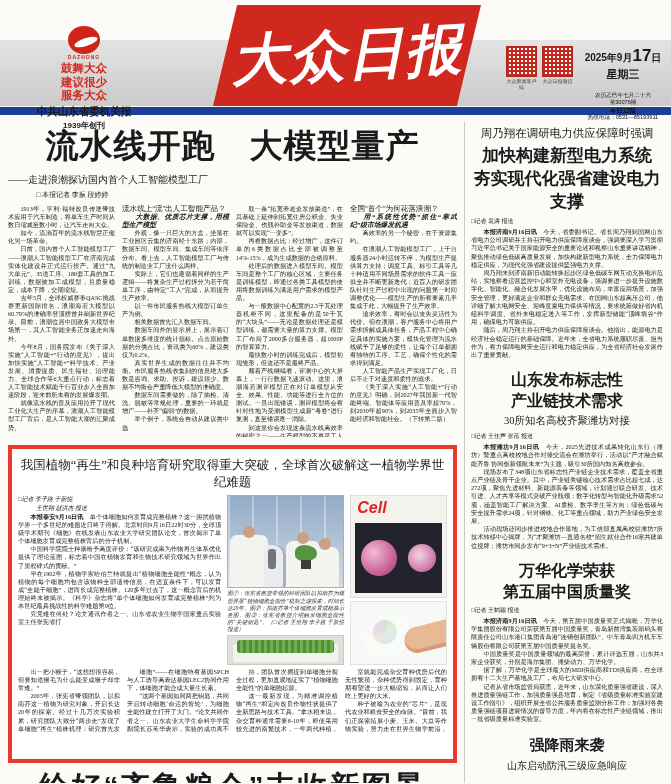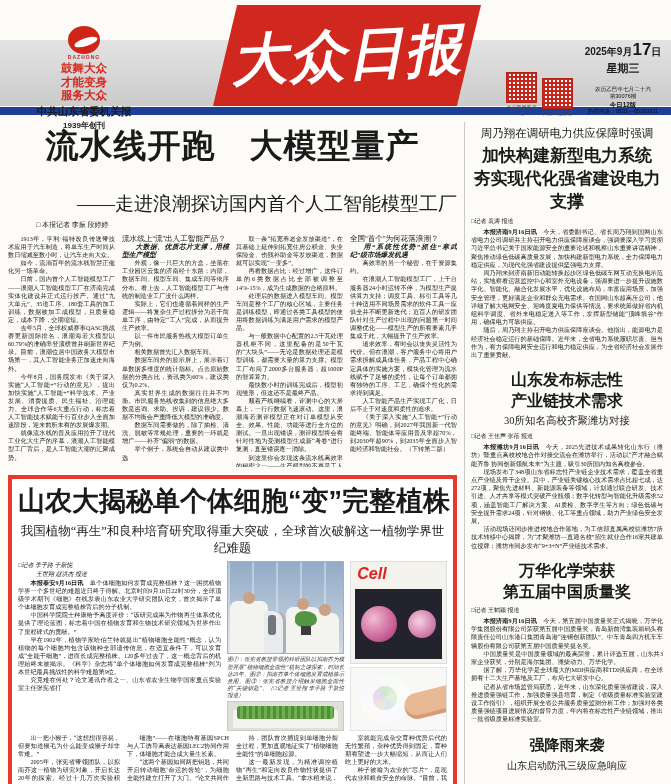--- a/index.html
+++ b/index.html
@@ -18,39 +18,39 @@
   .logo-circle:after{content:"";position:absolute;left:6px;top:12px;width:24px;height:8px;background:#fff;
     border-radius:50% 50% 50% 50%;transform:rotate(-18deg);}
   .logo-en{color:#cf2519;font-size:5px;font-weight:bold;letter-spacing:1px;margin-bottom:2px;}
   .slogan-line{color:#d5281e;font-weight:bold;font-size:11.5px;line-height:13.5px;}
   .org-line{font-size:10.5px;font-weight:bold;margin-top:2px;}
   .founded-line{font-size:8px;font-weight:bold;margin-top:1px;}
   .banner{position:absolute;left:213px;top:5px;width:268px;height:101px;background:#d0281e;z-index:2;
     clip-path:polygon(9% 0,100% 0,91% 100%,0 100%);display:flex;align-items:center;justify-content:center;}
   .banner-title{color:#fff;font-size:56px;font-weight:bold;font-style:italic;transform:rotate(-3deg);
     letter-spacing:2px;font-family:"DejaVu Serif","Liberation Serif",serif;white-space:nowrap;}
-  .mast-right{position:absolute;right:3px;top:40px;display:flex;gap:5px;align-items:flex-end;z-index:3;}
+  .mast-right{position:absolute;right:3px;top:46px;display:flex;gap:5px;align-items:flex-start;z-index:3;}
   .qr{width:31px;text-align:center;}
   .qr-box{width:29px;height:29px;margin:0 auto;background-color:#fff;border:1px solid #b32318;
     background-image:repeating-linear-gradient(0deg,#c4281c 0 2px,transparent 2px 4px),
                      repeating-linear-gradient(90deg,#c4281c 0 2px,transparent 2px 4px);}
   .qr-label{font-size:5px;color:#444;margin-top:1px;}
   .dateblock{width:90px;text-align:center;}
   .date-l1{font-size:10px;font-weight:bold;white-space:nowrap;}
   .date-day{font-size:17px;}
   .weekday{font-size:11px;font-weight:bold;margin:1px 0 10px;}
   .date-small{font-size:5.6px;line-height:7.4px;color:#111;}
   .date-bold{font-weight:bold;font-size:6.4px;}
   
   .content{display:flex;padding:6px 8px 0 8px;gap:7px;}
   .main-col{width:449px;}
   .side-col{width:199px;border-left:1px solid #c9c9c9;padding-left:6px;}
   
   .lead-headline{font-size:33px;font-weight:900;text-align:center;letter-spacing:1px;margin-top:2px;}
-  .lead-subhead{text-align:right;font-size:19px;margin:22px 0 3px;}
+  .lead-subhead{text-align:left;font-size:10px;margin:4px 0 3px;}
   .lead-byline{font-size:7px;margin:2px 0 5px;color:#222;padding-left:28px;}
   .lead-cols{display:flex;gap:7px;height:232px;overflow:hidden;}
   .lead-colu{flex:1;font-size:6.2px;line-height:8.1px;text-align:justify;}
   .lead-colu p{margin:0;text-indent:2em;}
   .col-head{font-weight:normal;font-size:7.6px;margin:2px 0 1px;text-indent:0 !important;
     font-family:"Liberation Sans","DejaVu Sans",sans-serif;}
   .col-deck{font-weight:bold;font-style:italic;font-size:6.8px;margin:1px 0 3px;}
   
   .cell-box{border:4px solid #e8392f;margin-top:8px;padding:4px 6px 3px;height:318px;
     box-sizing:border-box;overflow:hidden;background:#fff;}
@@ -117,21 +117,21 @@
 </head>
 <body>
 
 <div class="masthead">
   <div class="mast-strip"></div>
 
   <div class="mast-left sans">
     <div class="logo-circle"></div>
     <div class="logo-en">DAZHONG</div>
     <div class="slogan-line">鼓舞大众</div>
-    <div class="slogan-line">才能变身</div>
+    <div class="slogan-line">建议很少</div>
     <div class="slogan-line">服务大众</div>
     <div class="org-line">中共山东省委机关报</div>
     <div class="founded-line">1939年创刊</div>
   </div>
 
   <div class="banner">
     <div class="banner-title">大众日报</div>
   </div>
 
   <div class="mast-right">
@@ -189,21 +189,20 @@
           </div>
         <div class="lead-colu">
           <p class="col-head">全国“首个”为何花落浪潮？</p>
           <p class="col-deck">用“系统性优势”抓住“寒武纪”级市场爆发机遇</p>
           <span><p>高效率的另一个秘密，在于资源集约。</p><p>在浪潮人工智能模型工厂，上千台服务器24小时运转不停，为模型生产提供算力支持；调度工具、标引工具等几十种适用不同场景需求的软件工具一应俱全并不断更新迭代；近百人的研发团队针对生产过程中出现的问题第一时间调整优化——模型生产的所有要素几乎集成于此，大幅提升了生产效率。</p><p>追求效率，有时会以丧失灵活性为代价。但在浪潮，客户服务中心将用户需求拆解成具体任务，产品工程中心确定具体的实施方案，模块化管理为流水线赋予了足够的柔性，让每个订单都拥有独特的工序、工艺，确保个性化的需求得到满足。</p><p>人工智能产品生产实现工厂化，日后不止于对速度和柔性的追求。</p><p>《关于深入实施“人工智能+”行动的意见》明确，到2027年我国新一代智能终端、智能体等应用普及率超70%，到2030年超90%，到2035年全面步入智能经济和智能社会。（下转第二版）</p></span>
         </div>
       </div>
     </div>
 
     <div class="cell-box">
-      <div class="cell-headline sans">山农大揭秘单个体细胞“变”完整植株</div>
       <div class="cell-subhead">我国植物“再生”和良种培育研究取得重大突破，全球首次破解这一植物学界世纪难题</div>
       <div class="cell-mid">
         <div class="cell-left">
           <p class="cell-byline">□记者 李子路 于新悦</p>
           <p class="cell-byline" style="text-indent:3em !important;">王世翔 赵洪杰 报道</p>
           <p><span class="dateline">本报泰安9月16日讯</span><span>　单个体细胞如何发育成完整植株？这一困扰植物学界一个多世纪的难题近日终于得解。北京时间9月16日22时30分，全球顶级学术期刊《细胞》在线发表山东农业大学研究团队论文，首次揭示了单个体细胞发育成完整植株背后的分子机制。</span></p>
           <span><p>中国科学院院士种康给予高度评价：“该研究成果为作物再生体系优化提供了理论蓝图，标志着中国在植物发育和生物技术研究领域为世界作出了里程碑式的贡献。”</p><p>早在1902年，植物学家哈伯兰特就提出“植物细胞全能性”概念，认为植物的每个细胞均包含该物种全部遗传信息，在适宜条件下，可以发育成“全能干细胞”，进而长成完整植株。120多年过去了，这一概念背后的机理始终未被揭示。《科学》杂志将“单个体细胞如何发育成完整植株”列为本世纪最具挑战性的科学难题第9位。</p><p>究竟难在何处？论文通讯作者之一、山东省农业生物学国家重点实验室主任张宪省打</p></span>
         </div>
         <div class="photos-mid">
           <div class="photo-lab">

